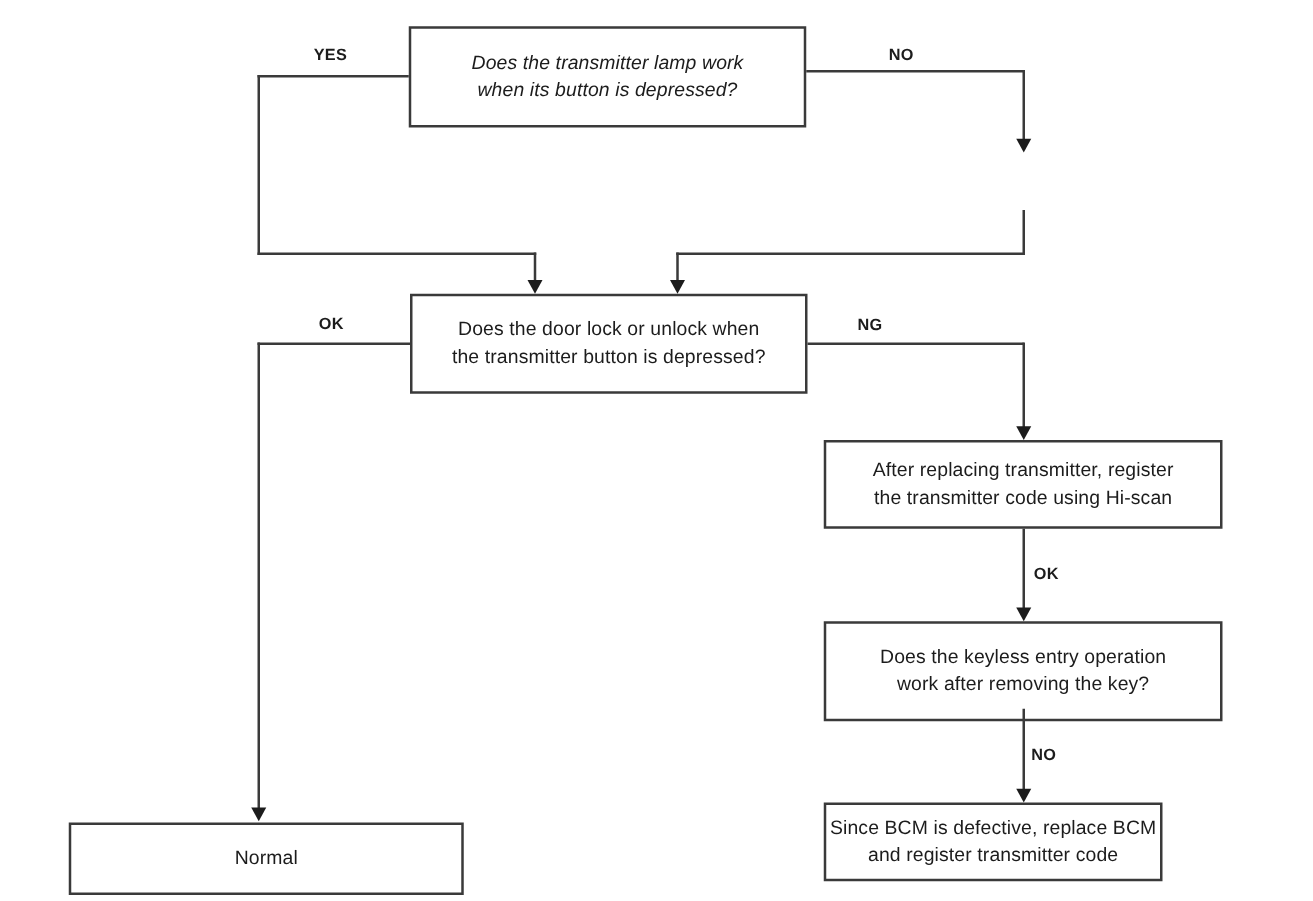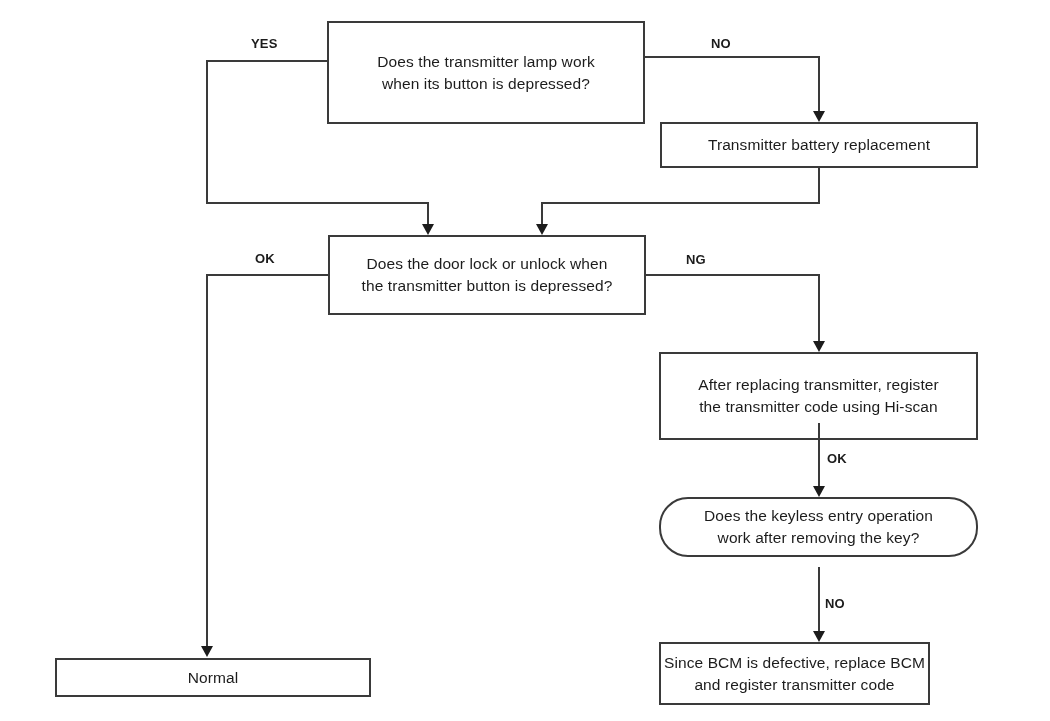--- a/index.html
+++ b/index.html
@@ -55,50 +55,47 @@
     font-weight: bold;
     color: var(--text-color);
     letter-spacing: 0.2px;
   }
 </style>
 </head>
 <body>
 
 <div class="canvas">
 
-  <div class="box" style="left:327px; top:21px; width:318px; height:103px;">
+  <div class="box" style="left:327px; top:21px; width:318px; height:81px;font-style:italic;">
     <span class="box-text">Does the transmitter lamp work
 when its button is depressed?</span>
   </div>
 
-  <div class="box" style="left:660px; top:122px; width:318px; height:46px;">
-    <span class="box-text">Transmitter battery replacement</span>
-  </div>
 
   <div class="box" style="left:328px; top:235px; width:318px; height:80px;justify-content:center;">
     <span class="box-text">Does the door lock or unlock when
 the transmitter button is depressed?</span>
   </div>
 
-  <div class="box" style="left:659px; top:352px; width:319px; height:88px;">
+  <div class="box" style="left:659px; top:352px; width:319px; height:71px;">
     <span class="box-text">After replacing transmitter, register
 the transmitter code using Hi-scan</span>
   </div>
 
-  <div class="box" style="left:659px; top:497px; width:319px; height:60px;border-radius:29px;">
+  <div class="box" style="left:659px; top:497px; width:319px; height:80px;">
     <span class="box-text">Does the keyless entry operation
 work after removing the key?</span>
   </div>
 
   <div class="box" style="left:659px; top:642px; width:271px; height:63px;">
     <span class="box-text">Since BCM is defective, replace BCM
 and register transmitter code</span>
   </div>
 
-  <div class="box" style="left:55px; top:658px; width:316px; height:39px;">
+  <div class="box" style="left:55px; top:658px; width:316px; height:58px;">
     <span class="box-text">Normal</span>
   </div>
 
   <div class="hline" style="left:206px; top:60px;  width:121px;"></div>
   <div class="vline" style="left:206px; top:60px;  height:144px;"></div>
   <div class="hline" style="left:206px; top:202px; width:223px;"></div>
   <div class="vline" style="left:427px; top:202px; height:23px;"></div>
   <div class="arrow-down" style="left:422px; top:224px;"></div>
 
   <div class="hline" style="left:645px; top:56px;  width:174px;"></div>

